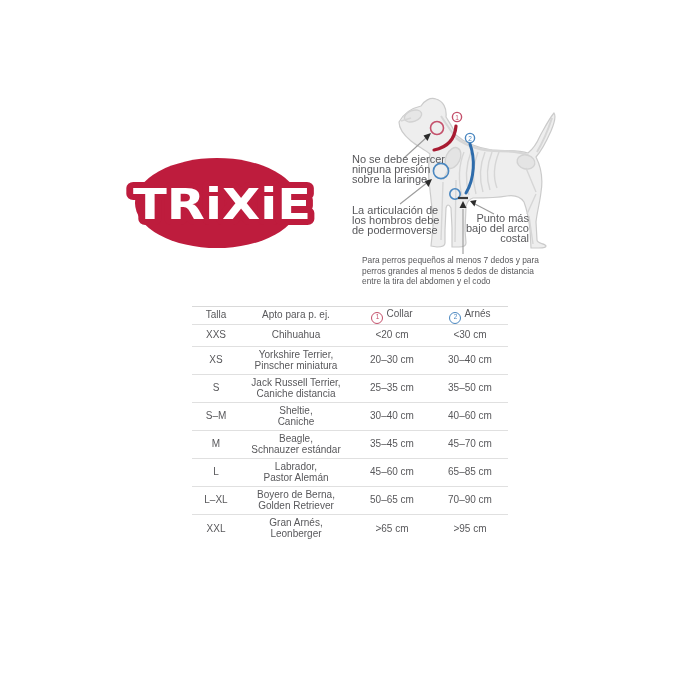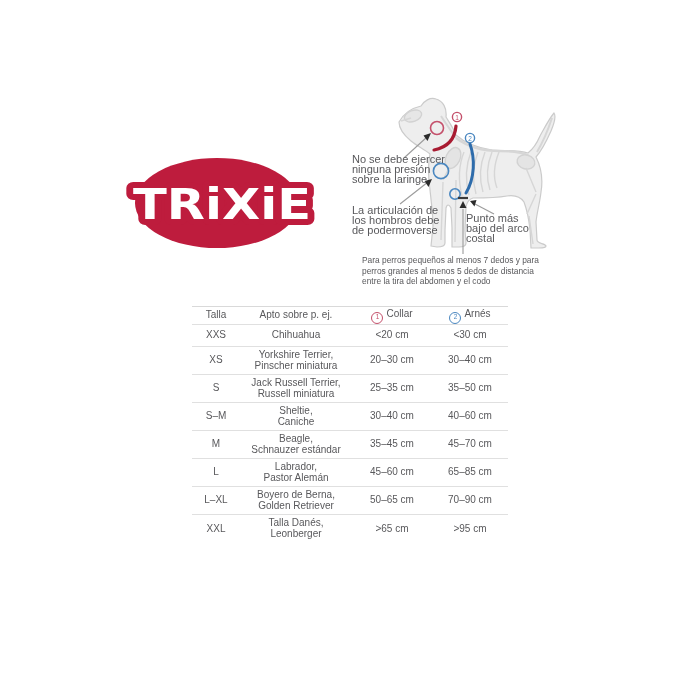--- a/index.html
+++ b/index.html
@@ -132,42 +132,42 @@
   <div class="abs note" style="left:352px;top:154px;">
     <span>No se debe ejercer</span>
     <span>ninguna presión</span>
     <span>sobre la laringe</span>
   </div>
   <div class="abs note" style="left:352px;top:205px;">
     <span>La articulación de</span>
     <span>los hombros debe</span>
     <span>de podermoverse</span>
   </div>
-  <div class="abs note" style="left:466px;top:213px;">
+  <div class="abs note" style="left:466px;top:213px;text-align:right;">
     <span>Punto más</span>
     <span>bajo del arco</span>
     <span>costal</span>
   </div>
   <div class="abs para" style="left:362px;top:255px;">
     <span>Para perros pequeños al menos 7 dedos y para</span>
     <span>perros grandes al menos 5 dedos de distancia</span>
     <span>entre la tira del abdomen y el codo</span>
   </div>
 
   <table class="sizes abs" style="left:192px;top:306px;">
     <colgroup>
         <col class="col-size">
         <col class="col-breed">
         <col class="col-collar">
         <col class="col-harness">
       </colgroup>
     <tbody>
         <tr class="h-head">
       <th>Talla</th>
-      <th>Apto sobre p. ej.</th>
+      <th>Apto para p. ej.</th>
       <th><span class="hdr-pair"><span class="circ red">1</span><span>Collar</span></span></th>
       <th><span class="hdr-pair"><span class="circ blue">2</span><span>Arnés</span></span></th>
     </tr>
     <tr class="h-s">
       <td>XXS</td>
       <td>
             <span class="breed-l">Chihuahua</span>
           </td>
       <td>&lt;20 cm</td>
       <td>&lt;30 cm</td>
@@ -178,21 +178,21 @@
             <span class="breed-l">Yorkshire Terrier,</span>
             <span class="breed-l">Pinscher miniatura</span>
           </td>
       <td>20–30 cm</td>
       <td>30–40 cm</td>
     </tr>
     <tr class="h-d">
       <td>S</td>
       <td>
             <span class="breed-l">Jack Russell Terrier,</span>
-            <span class="breed-l">Russell miniatura</span>
+            <span class="breed-l">Caniche distancia</span>
           </td>
       <td>25–35 cm</td>
       <td>35–50 cm</td>
     </tr>
     <tr class="h-d">
       <td>S–M</td>
       <td>
             <span class="breed-l">Sheltie,</span>
             <span class="breed-l">Caniche</span>
           </td>
@@ -222,21 +222,21 @@
       <td>
             <span class="breed-l">Boyero de Berna,</span>
             <span class="breed-l">Golden Retriever</span>
           </td>
       <td>50–65 cm</td>
       <td>70–90 cm</td>
     </tr>
     <tr class="h-d">
       <td>XXL</td>
       <td>
-            <span class="breed-l">Talla Danés,</span>
+            <span class="breed-l">Gran Arnés,</span>
             <span class="breed-l">Leonberger</span>
           </td>
       <td>&gt;65 cm</td>
       <td>&gt;95 cm</td>
     </tr>
   </tbody>
     </table>
 
 </div>
 

